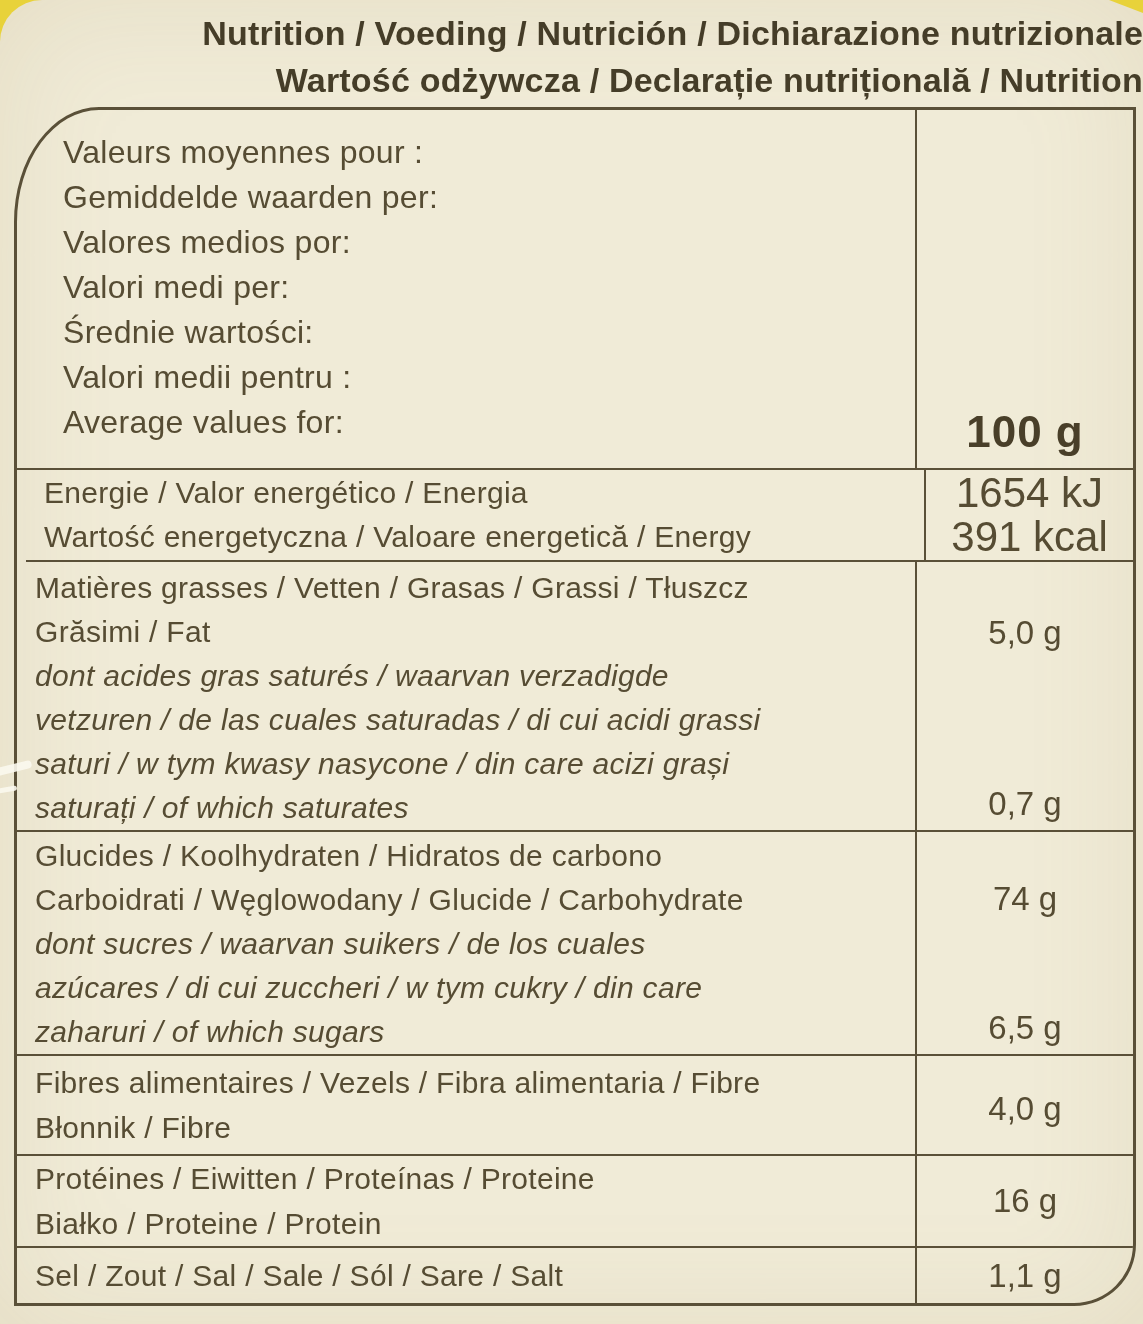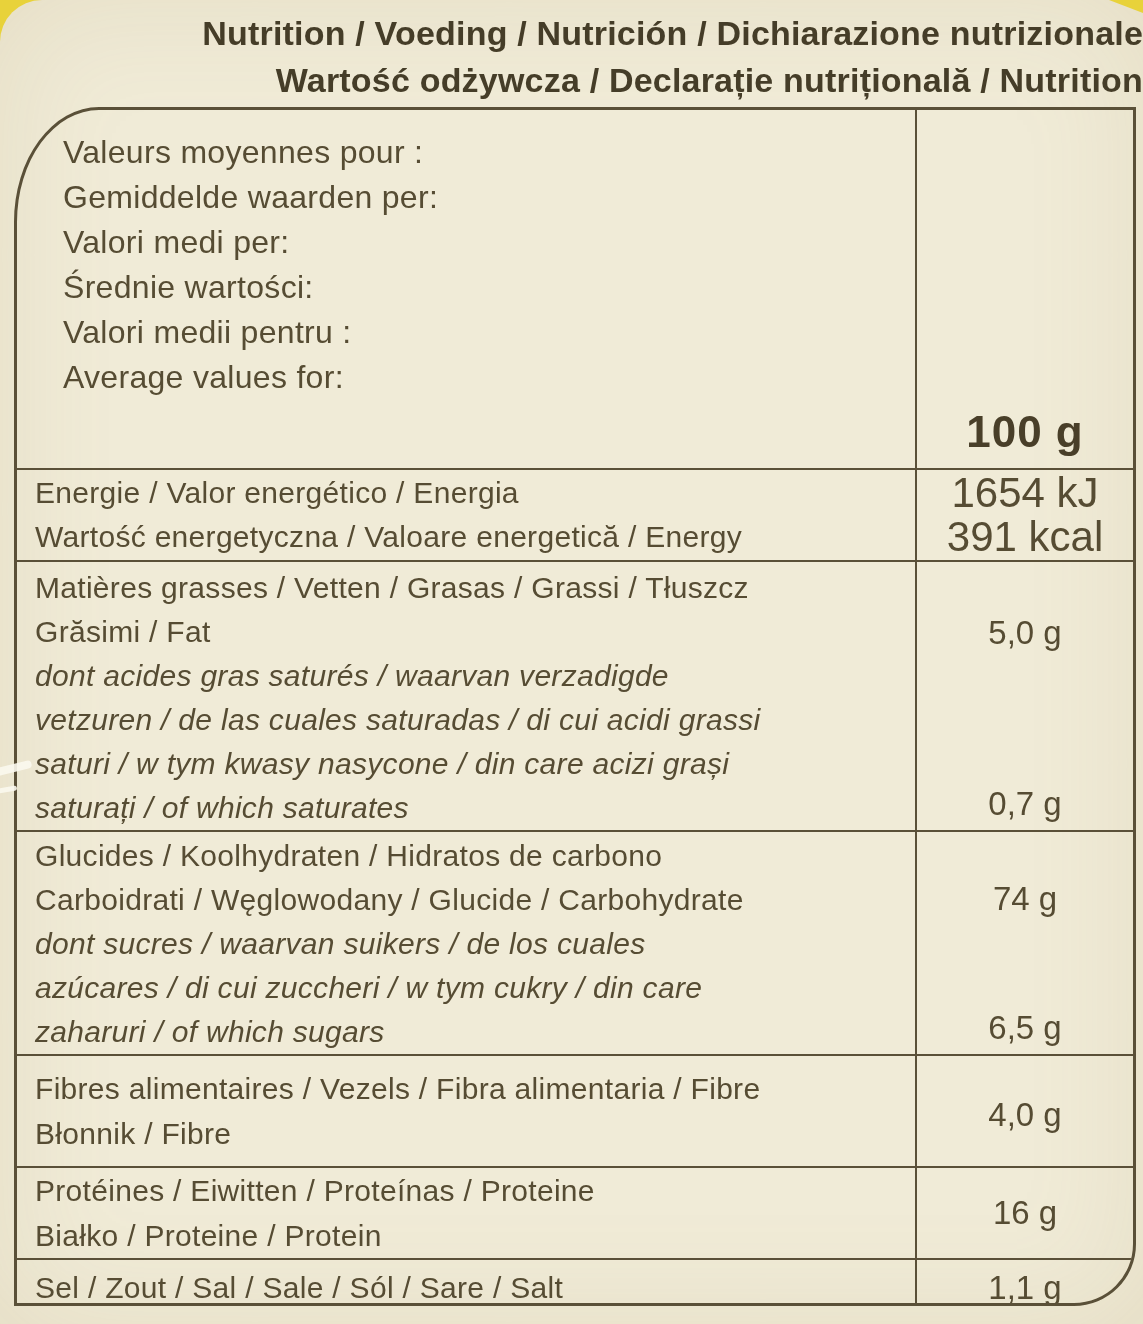--- a/index.html
+++ b/index.html
@@ -49,24 +49,24 @@
     overflow: hidden;
     color: #564c33;
   }
   .row {
     display: grid;
     grid-template-columns: 898px 1fr;
     box-sizing: border-box;
     border-bottom: 2px solid #5a5038;
   }
   .r-header  { height: 360px; }
-  .r-energy  { height: 92px; }
+  .r-energy  { height: 92px; margin-left: 9px; }
   .r-fat     { height: 270px; }
   .r-carb    { height: 224px; }
-  .r-fiber   { height: 112px; }
+  .r-fiber   { height: 100px; }
   .r-protein { height: 92px; }
   .r-salt    { height: 55px; border-bottom: none; }
 
   .lcell {
     box-sizing: border-box;
     padding-left: 18px;
     font-size: 30px;
     letter-spacing: 0.3px;
   }
   .ln { white-space: nowrap; }
@@ -142,20 +142,21 @@
     <div>Nutrition / Voeding / Nutrición / Dichiarazione nutrizionale</div>
     <div>Wartość odżywcza / Declarație nutrițională / Nutrition</div>
   </header>
 
   <div class="ntable">
 
     <section class="row r-header">
       <div class="lcell header-lcell">
         <div class="ln">Valeurs moyennes pour :</div>
         <div class="ln">Gemiddelde waarden per:</div>
+        <div class="ln">Valores medios por:</div>
         <div class="ln">Valori medi per:</div>
         <div class="ln">Średnie wartości:</div>
         <div class="ln">Valori medii pentru :</div>
         <div class="ln">Average values for:</div>
       </div>
       <div class="vcell">
         <div class="big-val">100 g</div>
       </div>
     </section>
 

